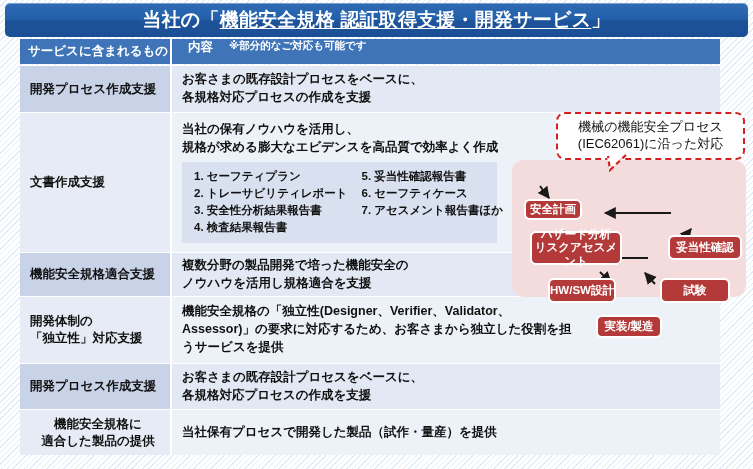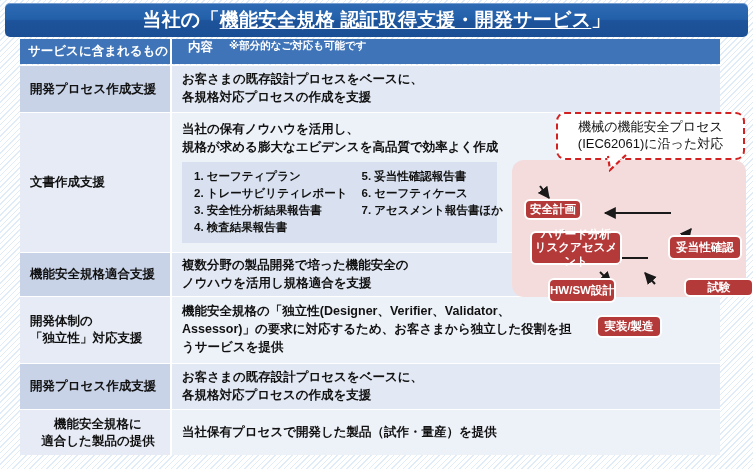--- a/index.html
+++ b/index.html
@@ -218,21 +218,21 @@
 
   <div class="pbox" style="left:530px;top:198px;width:92px;height:34px;flex-direction:column;">
     <span>ハザード分析</span>
     <span>リスクアセスメント</span>
   </div>
 
   <div class="pbox" style="left:548px;top:245px;width:68px;height:25px;">HW/SW設計</div>
 
   <div class="pbox" style="left:596px;top:282px;width:66px;height:23px;">実装/製造</div>
 
-  <div class="pbox" style="left:684px;top:245px;width:70px;height:19px;">試験</div>
+  <div class="pbox" style="left:660px;top:245px;width:70px;height:25px;">試験</div>
 
   <div class="pbox" style="left:668px;top:202px;width:74px;height:25px;">妥当性確認</div>
 
   <div class="callout">
     <span>機械の機能安全プロセス</span>
     <span>(IEC62061)に沿った対応</span>
     <svg class="tail" viewBox="0 0 26 18">
       <path d="M2,0 L22,0 L6,16" fill="#ffffff" stroke="none"></path>
       <path d="M22,1 L6,16 L4,2" fill="none" stroke="#d32020" stroke-width="2.2" stroke-dasharray="5,3.5"></path>
     </svg>

